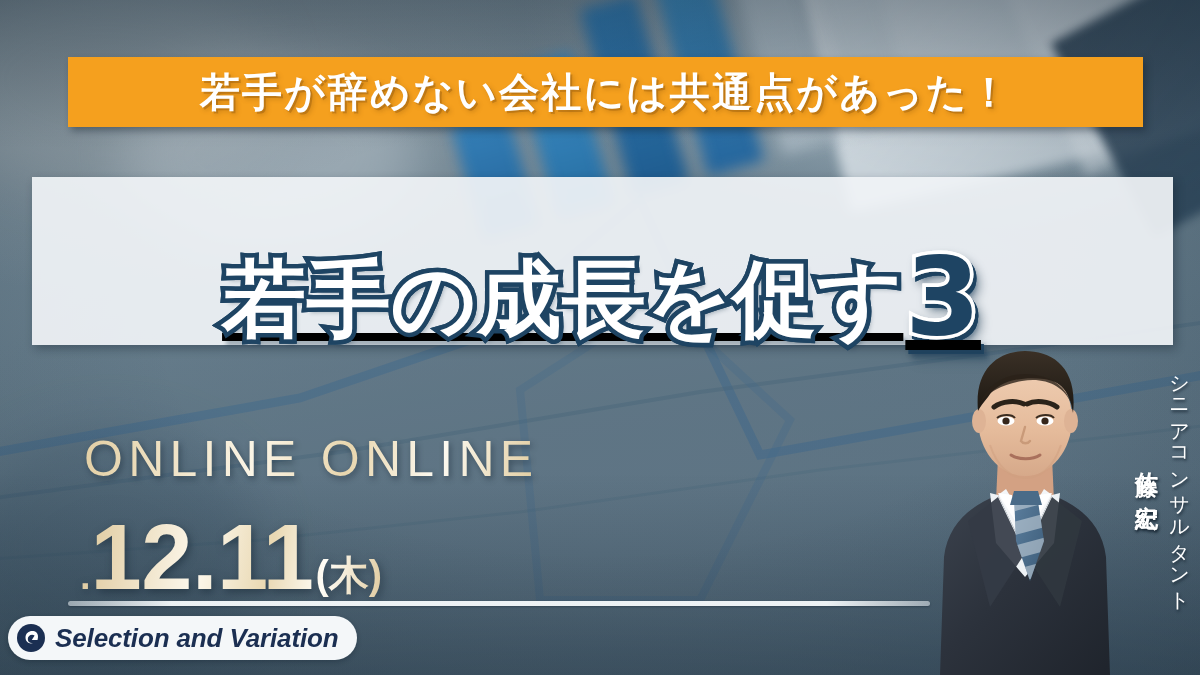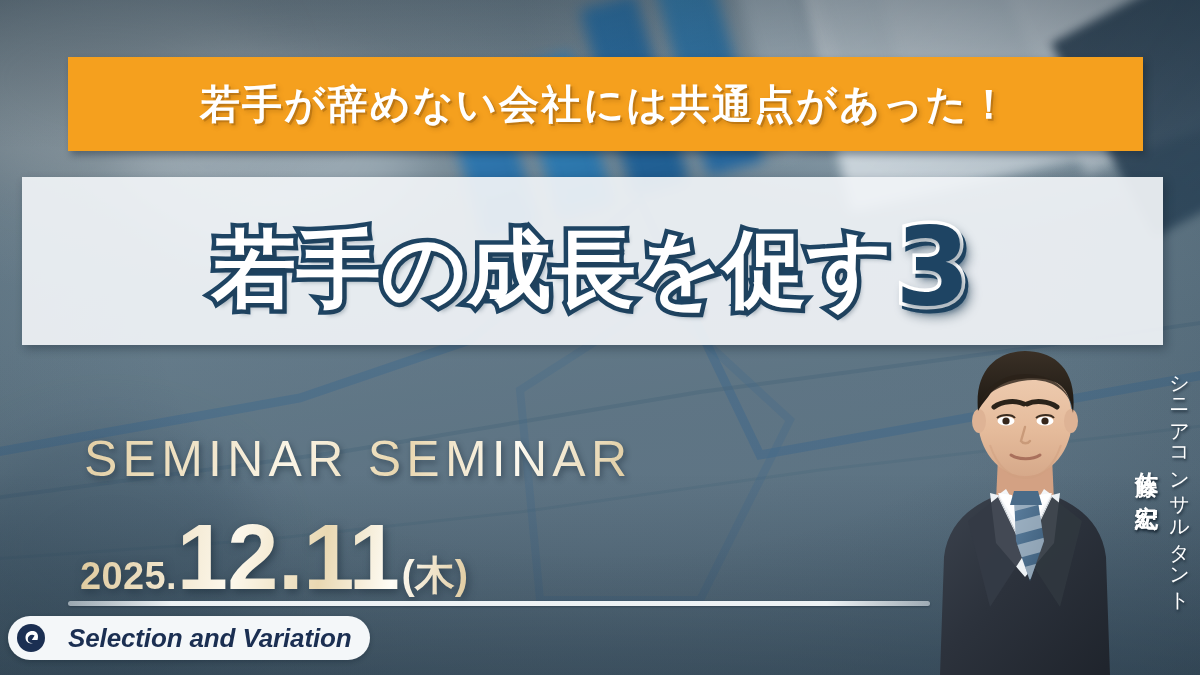--- a/index.html
+++ b/index.html
@@ -95,21 +95,21 @@
       linear-gradient(0deg,  rgba(20,38,52,.38) 0%, rgba(20,38,52,0) 30%),
       radial-gradient(ellipse 90% 80% at 50% 50%, rgba(0,0,0,0) 40%, rgba(18,34,47,.35) 100%);
   }
 
   
   .orange-band {
     position: absolute;
     left: 68px;
     top: 57px;
     width: 1075px;
-    height: 94px;
+    height: 70px;
     background: #f5a01e;
     box-shadow: 3px 4px 7px rgba(15,30,42,.38);
     display: flex;
     align-items: center;
     justify-content: center;
   }
   .orange-band .kicker {
     font-family: "DejaVu Sans", "Liberation Sans", sans-serif;
     font-size: 40px;
     font-weight: 700;
@@ -117,29 +117,30 @@
     letter-spacing: .055em;
     white-space: nowrap;
     text-shadow:
       2px 2px 0 rgba(120,70,10,.30),
       3px 3px 5px rgba(110,60,5,.28);
   }
 
   
   .headline-panel {
     position: absolute;
-    left: 22px;
+    left: 32px;
     top: 177px;
     width: 1141px;
     height: 168px;
     background: rgba(240,243,246,.93);
     box-shadow: 3px 4px 9px rgba(14,28,40,.33);
     display: flex;
-    align-items: center;
+    align-items: flex-end;
     justify-content: center;
+    text-decoration: underline;
   }
   .headline {
     font-family: "DejaVu Sans", "Liberation Sans", sans-serif;
     font-size: 84px;
     font-weight: 700;
     line-height: 1;
     white-space: nowrap;
     letter-spacing: .005em;
     color: #ffffff;
     -webkit-text-stroke: 9px #1e4463;
@@ -216,21 +217,21 @@
   .logo {
     position: absolute;
     left: 8px;
     top: 616px;
     height: 44px;
     padding: 0 18px 0 8px;
     background: #f4f7f9;
     border-radius: 22px;
     display: flex;
     align-items: center;
-    gap: 22px;
+    gap: 9px;
     box-shadow: 0 2px 5px rgba(14,28,40,.3);
   }
   .logo-mark {
     width: 30px; height: 30px;
     flex: 0 0 auto;
   }
   .logo-text {
     font-family: "Liberation Sans", "DejaVu Sans", sans-serif;
     font-size: 26px;
     font-weight: 700;
@@ -310,24 +311,23 @@
     <span class="kicker">若手が辞めない会社には共通点があった！</span>
   </div>
 
   <div class="headline-panel">
     <div class="headline">
       <span>若手の成長を促す</span>
         <span class="num3">3</span>
     </div>
   </div>
 
-  <div class="seminar-label">SEMINAR SEMINAR</div>
+  <div class="seminar-label">ONLINE ONLINE</div>
 
   <div class="date-line">
-    <span class="year">2025</span>
     <span class="dot">.</span>
     <span class="md">12.11</span>
     <span class="dow">(木)</span>
   </div>
 
   <div class="divider-rule"></div>
 
   <svg class="portrait" viewBox="0 0 258 330">
     <defs>
       <linearGradient id="suitG" x1="0" y1="0" x2="1" y2="1">

